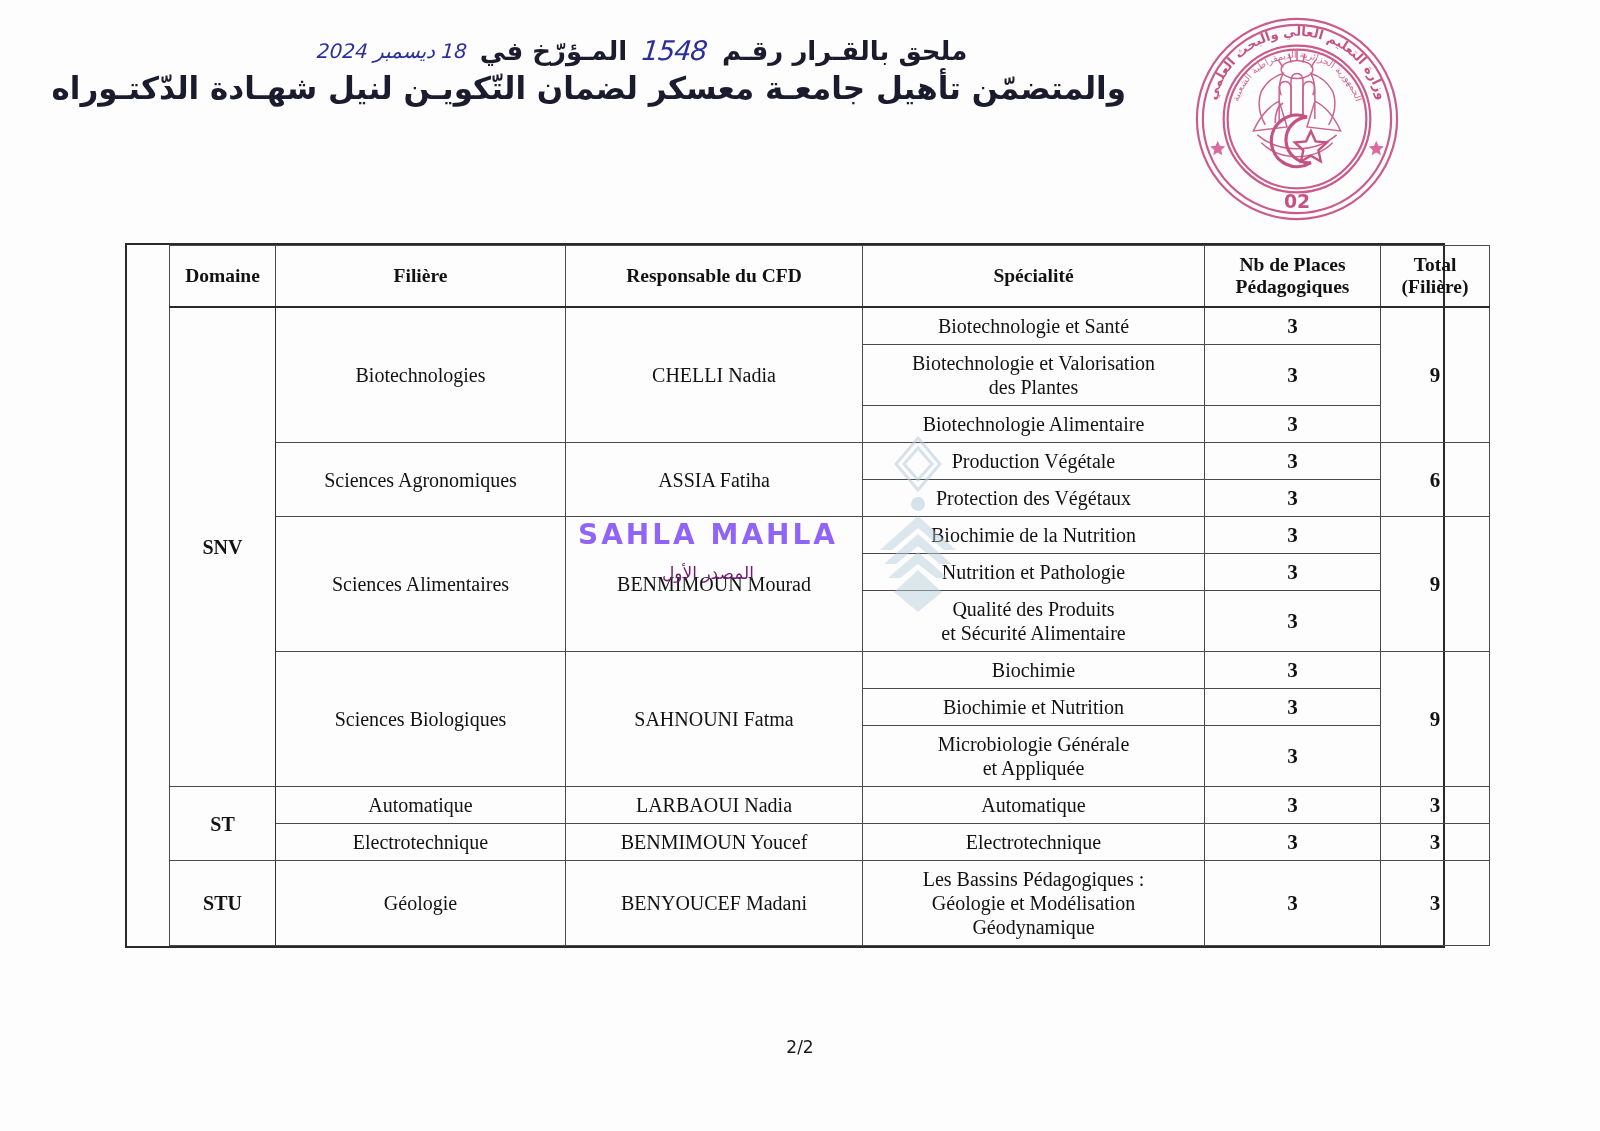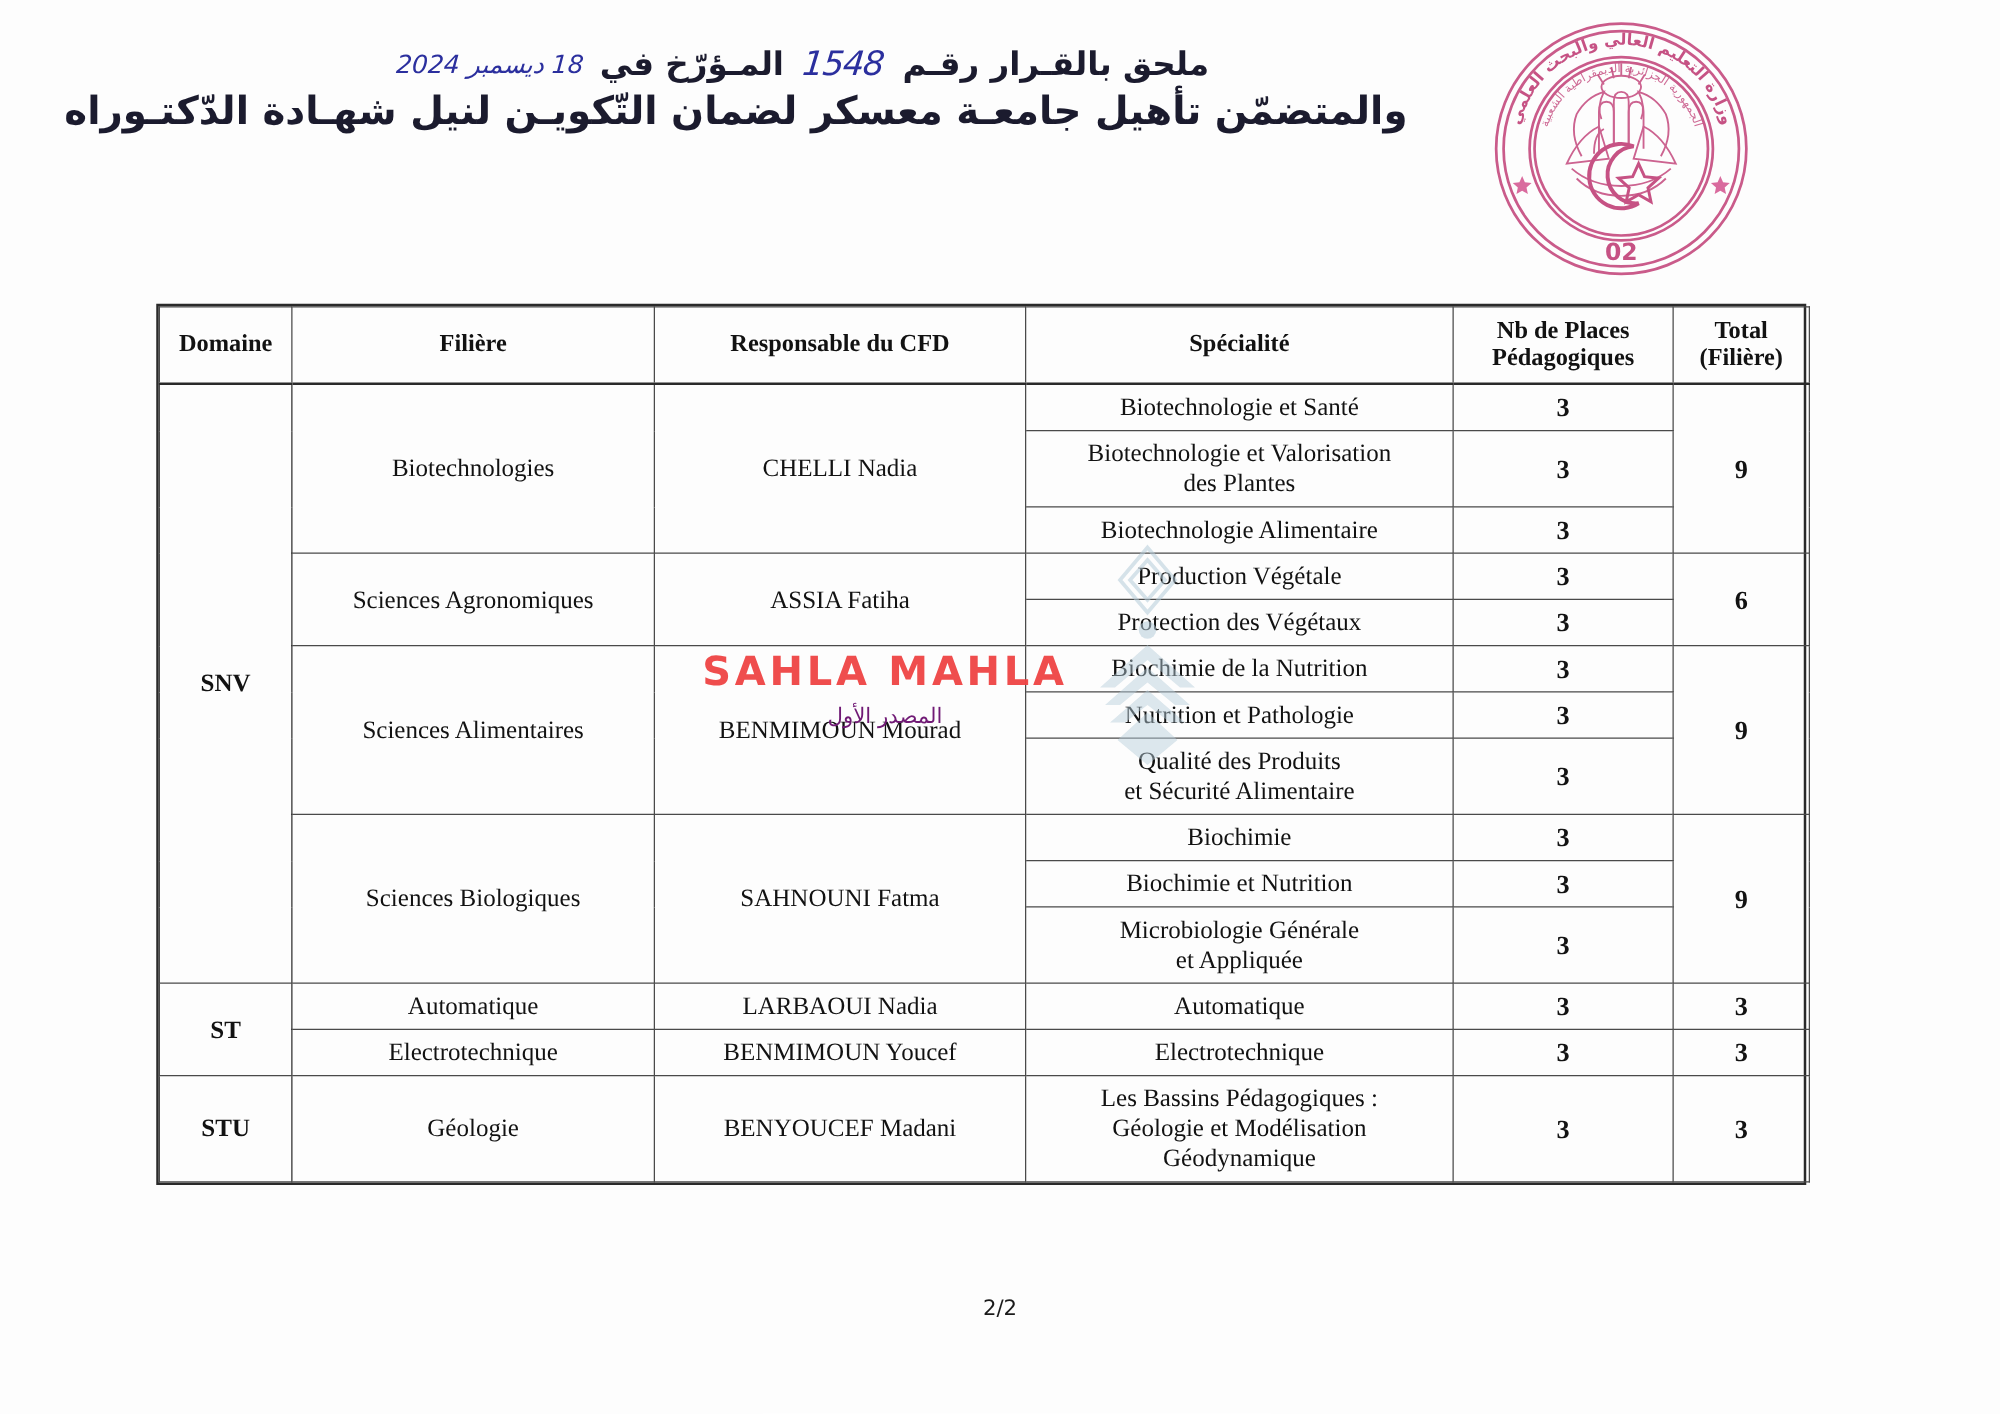--- a/index.html
+++ b/index.html
@@ -88,24 +88,24 @@
     width: 420px; height: 200px;
     pointer-events: none;
     z-index: 5;
   }
   #wm-text {
     position: absolute;
     top: 88px; left: 0px;
     width: 320px;
     text-align: center;
     font-family: "DejaVu Sans", sans-serif;
-    font-size: 32px;
+    font-size: 28px;
     font-weight: bold;
     letter-spacing: 3px;
-    color: #ef4444;
+    color: #8b5cf6;
     opacity: .95;
   }
   #wm-sub {
     position: absolute;
     top: 133px; left: 0px;
     width: 320px;
     text-align: center;
     direction: rtl;
     font-family: "DejaVu Sans", sans-serif;
     font-size: 17px;
@@ -122,20 +122,21 @@
   #tbl-wrap {
     position: absolute;
     top: 243px; left: 125px;
     width: 1320px;
   }
   table {
     width: 100%;
     border-collapse: collapse;
     table-layout: fixed;
     background: transparent;
+    margin-left: 42px;
   }
   table, td, th { border: 1px solid #4a4a4a; }
   #tbl-wrap { border: 2px solid #2a2a2a; }
   thead th {
     font-family: "Liberation Serif", serif;
     font-weight: bold;
     font-size: 19.5px;
     line-height: 22px;
     text-align: center;
     padding: 8px 4px;

